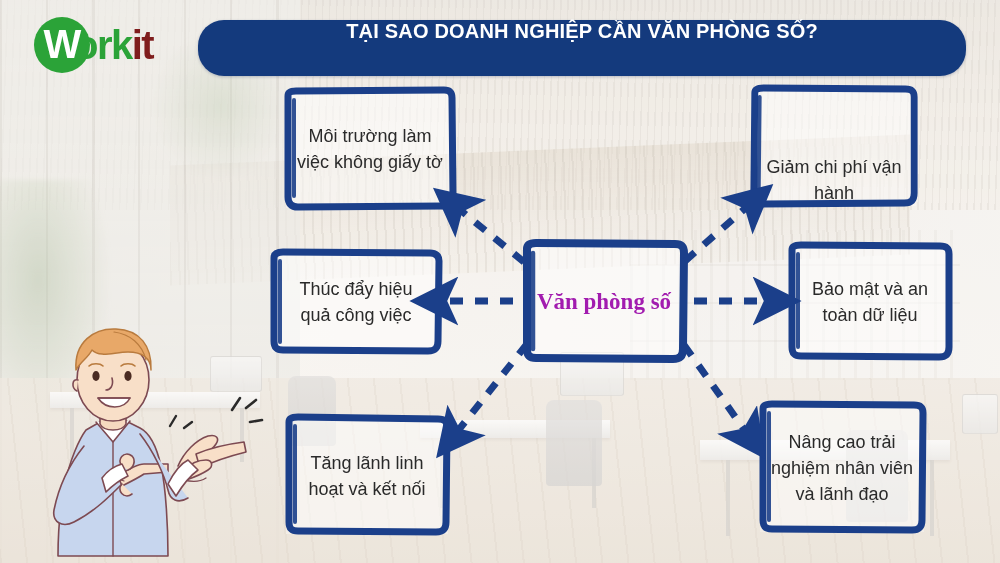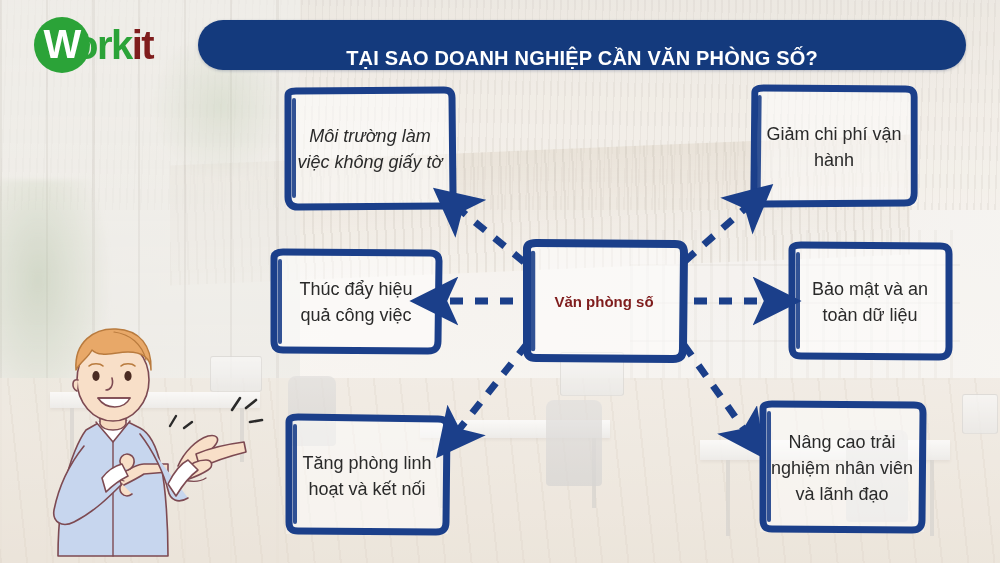--- a/index.html
+++ b/index.html
@@ -149,24 +149,24 @@
     line-height: 1;
     font-family: "Liberation Sans", sans-serif;
   }
   .logo-text .g { color: #2ba338; }
   .logo-text .b { color: #7f1d1d; }
 
   
   .title-banner {
     position: absolute;
     left: 198px; top: 20px;
-    width: 768px; height: 50px;
+    width: 768px; height: 56px;
     background: #143a7d;
     border-radius: 26px;
-    display: flex; align-items: flex-end; justify-content: center;
+    display: flex; align-items: flex-start; justify-content: center;
     box-shadow: 0 1px 3px rgba(20,40,90,.25);
   }
   .title-banner .t {
     color: #ffffff;
     font-size: 20px;
     font-weight: bold;
     letter-spacing: .2px;
     text-align: center;
     font-family: "Liberation Sans", sans-serif;
   }
@@ -197,25 +197,25 @@
     overflow: visible;
   }
   .hbox .fill {
     position: absolute; inset: 2px;
     background: rgba(255,255,255,.32);
     z-index: 1;
   }
 
   
   .hbox.center .hb-txt {
-    font-family: Liberation Sans, sans-serif;
+    font-family: Liberation Serif, serif;
     font-weight: bold;
-    font-size: 15px;
+    font-size: 23px;
     line-height: 1.5;
-    color: #7f1d1d;
+    color: #a21caf;
   }
 
   
   .arrows {
     position: absolute; inset: 0; z-index: 4;
     pointer-events: none;
   }
 
   
   .character { position: absolute; left: 18px; top: 318px; width: 268px; height: 245px; z-index: 5; }
@@ -285,30 +285,30 @@
       <line x1="513" y1="301" x2="443" y2="301"></line>
 
       <line x1="694" y1="301" x2="768" y2="301"></line>
 
       <line x1="527" y1="344" x2="457" y2="432"></line>
 
       <line x1="684" y1="345" x2="746" y2="432"></line>
     </g>
   </svg>
 
-  <div class="hbox" style="left:286px; top:90px; width:168px; height:118px;font-style:italic;">
+  <div class="hbox" style="left:286px; top:90px; width:168px; height:118px;">
     <div class="fill"></div>
     <svg class="frame" viewBox="0 0 180 130" preserveAspectRatio="none">
       <path d="M8,12 C8,8 10,7 16,7 L164,6 C170,6 172,9 172,14 L173,112 C173,119 170,122 163,122 L18,123 C11,123 8,119 8,113 Z" fill="none" stroke="#1b3f8a" stroke-width="7" stroke-linejoin="round" stroke-linecap="round"></path>
       <path d="M14,16 L14,112" fill="none" stroke="#1b3f8a" stroke-width="4" stroke-linecap="round" opacity=".9"></path>
     </svg>
     <div class="hb-txt">Môi trường làm việc không giấy tờ</div>
   </div>
 
-  <div class="hbox" style="left:752px; top:88px; width:164px; height:118px;">
+  <div class="hbox" style="left:752px; top:88px; width:164px; height:118px;align-items:flex-end;">
     <div class="fill"></div>
     <svg class="frame" viewBox="0 0 180 130" preserveAspectRatio="none">
       <path d="M9,11 C9,7 12,6 18,6 L163,7 C170,7 172,10 172,15 L172,111 C172,118 169,121 162,121 L17,122 C10,122 8,118 8,112 Z" fill="none" stroke="#1b3f8a" stroke-width="7" stroke-linejoin="round" stroke-linecap="round"></path>
       <path d="M14,15 L13,111" fill="none" stroke="#1b3f8a" stroke-width="4" stroke-linecap="round" opacity=".9"></path>
     </svg>
     <div class="hb-txt">Giảm chi phí vận hành</div>
   </div>
 
   <div class="hbox" style="left:272px; top:252px; width:168px; height:100px;justify-content:center;">
     <div class="fill"></div>
@@ -327,21 +327,21 @@
     </svg>
     <div class="hb-txt">Bảo mật và an toàn dữ liệu</div>
   </div>
 
   <div class="hbox" style="left:286px; top:418px; width:162px; height:116px;">
     <div class="fill"></div>
     <svg class="frame" viewBox="0 0 174 128" preserveAspectRatio="none">
       <path d="M9,10 C9,6 12,5 18,5 L158,7 C165,7 167,10 167,15 L166,110 C166,117 163,120 156,120 L18,119 C11,119 9,116 9,110 Z" fill="none" stroke="#1b3f8a" stroke-width="7" stroke-linejoin="round" stroke-linecap="round"></path>
       <path d="M15,14 L15,110" fill="none" stroke="#1b3f8a" stroke-width="4" stroke-linecap="round" opacity=".9"></path>
     </svg>
-    <div class="hb-txt">Tăng phòng linh hoạt và kết nối</div>
+    <div class="hb-txt">Tăng lãnh linh hoạt và kết nối</div>
   </div>
 
   <div class="hbox" style="left:760px; top:404px; width:164px; height:128px;">
     <div class="fill"></div>
     <svg class="frame" viewBox="0 0 176 140" preserveAspectRatio="none">
       <path d="M9,11 C9,7 12,6 18,6 L160,7 C167,7 169,10 169,15 L168,122 C168,129 165,132 158,132 L18,131 C11,131 9,128 9,122 Z" fill="none" stroke="#1b3f8a" stroke-width="7" stroke-linejoin="round" stroke-linecap="round"></path>
       <path d="M15,15 L15,122" fill="none" stroke="#1b3f8a" stroke-width="4" stroke-linecap="round" opacity=".9"></path>
     </svg>
     <div class="hb-txt">Nâng cao trải nghiệm nhân viên và lãnh đạo</div>
   </div>

